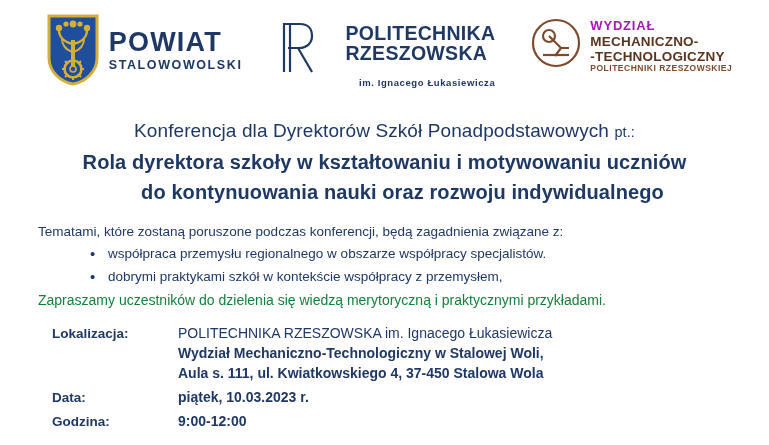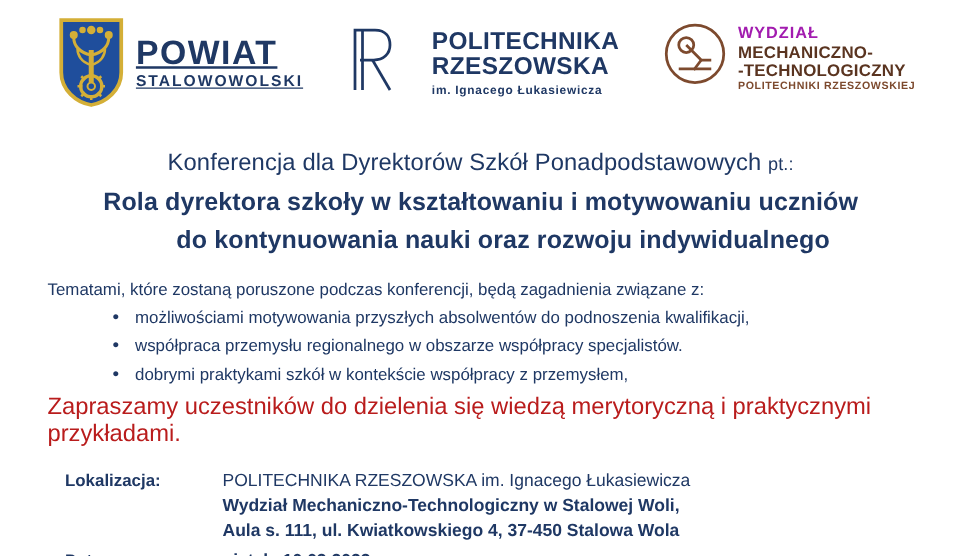--- a/index.html
+++ b/index.html
@@ -38,21 +38,20 @@
     gap: 10px;
     margin-left: 10px;
   }
   .crest {
     width: 52px;
     height: 72px;
     position: relative;
   }
   .powiat-text {
     line-height: 1;
-    text-decoration: underline;
   }
   .powiat-main {
     font-size: 27px;
     font-weight: bold;
     letter-spacing: 1.2px;
     color: #1f3864;
     display: block;
   }
   .powiat-sub {
     font-size: 12.5px;
@@ -84,21 +83,22 @@
     font-weight: bold;
     color: #1f3864;
     letter-spacing: 0.3px;
   }
   .prz-l3 {
     display: block;
     font-size: 9.5px;
     font-weight: bold;
     color: #1f3864;
     letter-spacing: 0.6px;
-    margin-top: 4px;
+    margin-top: 14px;
+    text-align: right;
   }
 
   
   .logo-wmt {
     display: flex;
     align-items: flex-start;
     gap: 9px;
     margin-top: 3px;
   }
   .wmt-mark {
@@ -183,22 +183,22 @@
     padding-left: 18px;
   }
   ul.topics li::before {
     content: "\2022";
     position: absolute;
     left: 0;
     top: -1px;
     font-size: 15px;
   }
   .closing {
-    font-size: 19px;
-    color: #b91c1c;
+    font-size: 14px;
+    color: #15803d;
     margin-top: 2px;
   }
 
   
   .details {
     margin: 16px 0 0 0;
     padding: 0 0 0 52px;
     font-size: 14px;
   }
   .det-row {
@@ -317,21 +317,20 @@
       <span>Konferencja dla Dyrektorów Szkół Ponadpodstawowych</span>
       <span class="suffix">pt.:</span>
     </div>
     <div class="title-line2">Rola dyrektora szkoły w kształtowaniu i motywowaniu uczniów</div>
     <div class="title-line3">do kontynuowania nauki oraz rozwoju indywidualnego</div>
   </div>
 
   <div class="body-block">
     <div class="intro">Tematami, które zostaną poruszone podczas konferencji, będą zagadnienia związane z:</div>
     <ul class="topics">
-      <li>możliwościami motywowania przyszłych absolwentów do podnoszenia kwalifikacji,</li>
       <li>współpraca przemysłu regionalnego w obszarze współpracy specjalistów.</li>
       <li>dobrymi praktykami szkół w kontekście współpracy z przemysłem,</li>
     </ul>
     <div class="closing">Zapraszamy uczestników do dzielenia się wiedzą merytoryczną i praktycznymi przykładami.</div>
   </div>
 
   <div class="details">
 
     <div class="det-row">
       <div class="det-label">Lokalizacja:</div>

